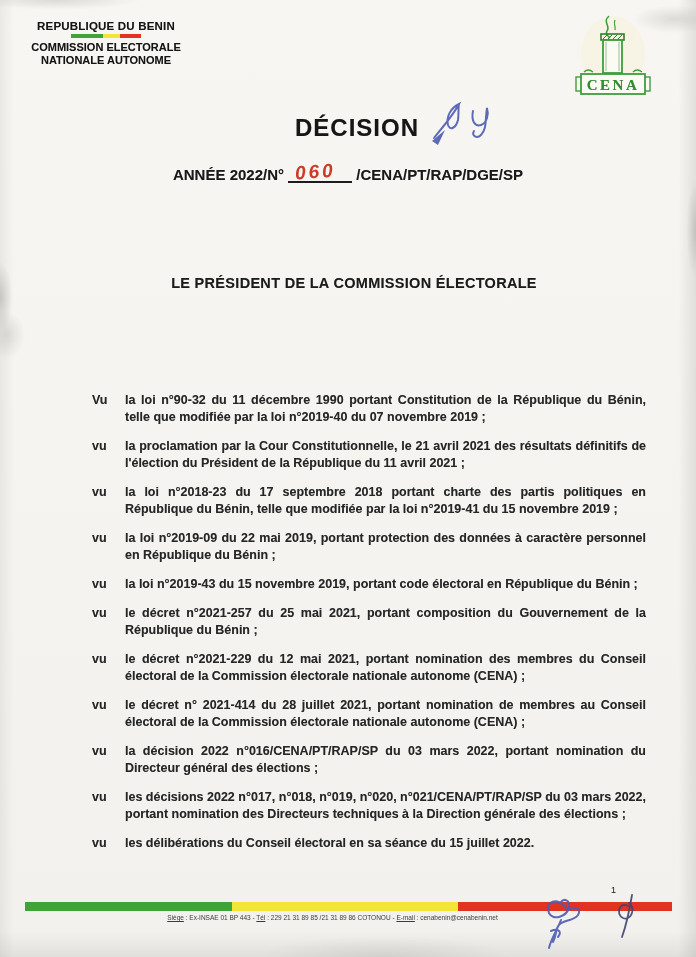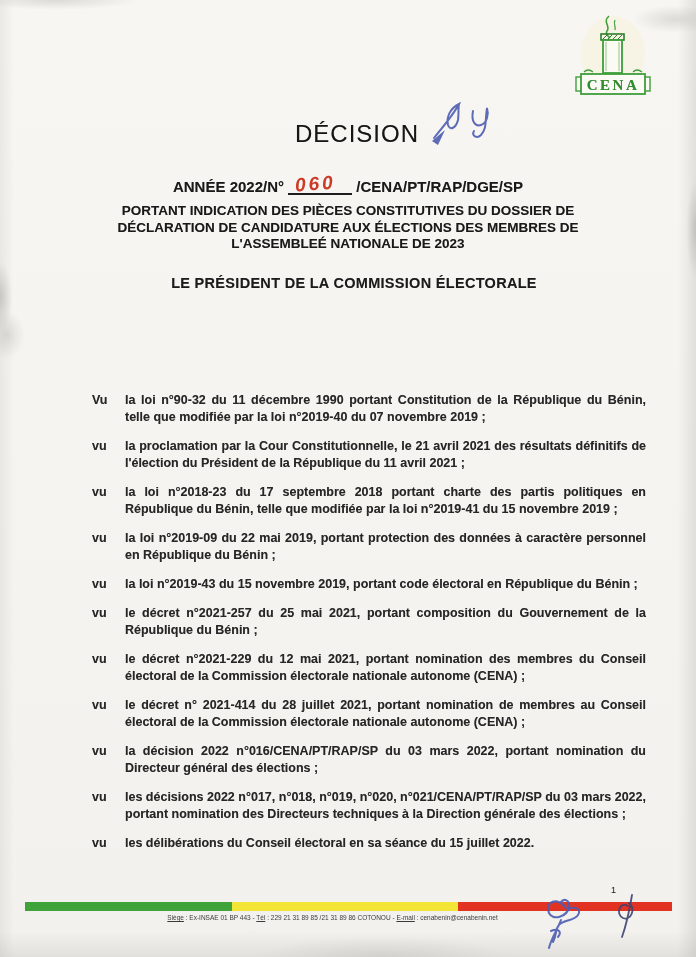--- a/index.html
+++ b/index.html
@@ -26,21 +26,21 @@
   .org-block{position:absolute;left:28px;top:20px;width:156px;text-align:center;}
   .republic{font-size:11.5px;font-weight:bold;letter-spacing:0.2px;color:#141414;}
   .mini-flag{width:70px;height:4px;margin:2px auto 3px auto;display:flex;}
   .mini-flag .g{flex:0 0 45%;}
   .mini-flag .y{flex:0 0 25%;}
   .mini-flag .r{flex:0 0 30%;}
   .org-line{font-size:11px;font-weight:bold;line-height:13px;color:#141414;}
   .logo{position:absolute;left:574px;top:12px;width:80px;height:90px;}
   
   .title-block{position:absolute;left:0;right:0;top:108px;text-align:center;}
-  .doc-title{margin:12px;font-size:24px;font-weight:normal;letter-spacing:1px;color:#161616;position:relative;left:9px;display:inline-block;}
+  .doc-title{margin:6px;font-size:24px;font-weight:bold;letter-spacing:1px;color:#161616;position:relative;left:9px;display:inline-block;}
   .number-line{margin-top:18px;font-size:15px;font-weight:bold;color:#191919;}
   .hw-slot{display:inline-block;width:64px;border-bottom:2px solid #1c1c1c;height:17px;vertical-align:bottom;position:relative;}
   .hw-number{position:absolute;left:7px;bottom:-2px;font-size:19px;font-style:italic;font-weight:bold;letter-spacing:3px;transform:rotate(-4deg);text-shadow:none;}
   .subject{margin-top:8px;font-size:13.5px;font-weight:bold;line-height:16.5px;color:#191919;}
   .hw-top{position:absolute;left:424px;top:98px;width:78px;height:54px;}
   
   .authority{position:absolute;left:12px;right:0;top:270px;text-align:center;font-size:14.5px;font-weight:bold;line-height:27.5px;letter-spacing:0.3px;color:#1b1b1b;}
   
   .visas{position:absolute;left:92px;right:50px;top:392px;}
   .visa{display:flex;margin-bottom:12px;font-size:12.5px;line-height:17px;color:#262626;}
@@ -54,20 +54,30 @@
   .footer-text{position:absolute;left:25px;top:914px;width:647px;text-align:center;font-size:6.5px;color:#3a3a3a;transform:translateX(-16px);text-shadow:none;}
   .footer-text .u{text-decoration:underline;}
   .page-num{position:absolute;left:611px;top:885px;font-size:9px;color:#2c2c2c;}
   .hw-bottom{position:absolute;left:536px;top:886px;width:130px;height:70px;}
 </style>
 </head>
 <body>
 
 <div class="paper">
 
+  <div class="org-block">
+    <div class="republic">REPUBLIQUE DU BENIN</div>
+    <div class="mini-flag">
+      <span class="g" style="background:#3fa33a"></span>
+      <span class="y" style="background:#f2e536"></span>
+      <span class="r" style="background:#e23322"></span>
+    </div>
+    <div class="org-line">COMMISSION ELECTORALE</div>
+    <div class="org-line">NATIONALE AUTONOME</div>
+  </div>
 
   <div class="logo">
     <svg width="80" height="90" viewBox="0 0 80 90">
       <ellipse cx="39" cy="42" rx="32" ry="38" fill="#f6f1d4" opacity="0.45"></ellipse>
 
       <path d="M35,4 C28,10 37,14 33,19 C31,22 34,24 36,26" fill="none" stroke="#3f9e3c" stroke-width="1.6"></path>
       <path d="M41,8 C39,12 42,14 41,18" fill="none" stroke="#3f9e3c" stroke-width="1.2"></path>
 
       <rect x="27" y="22" width="23" height="6" fill="none" stroke="#2f7d2c" stroke-width="1.6"></rect>
       <path d="M29,27 L33,23 M34,27 L38,23 M39,27 L43,23 M44,27 L48,23" stroke="#2f7d2c" stroke-width="1"></path>
@@ -83,25 +93,20 @@
       <text x="39" y="78" text-anchor="middle" font-family="Liberation Serif, serif" font-size="15" font-weight="bold" letter-spacing="2.5" fill="#2f8f2c">CENA</text>
     </svg>
   </div>
 
   <div class="title-block">
     <h1 class="doc-title">DÉCISION</h1>
     <div class="number-line">
       <span>ANNÉE 2022/N°</span>
       <span class="hw-slot"><span class="hw-number" style="color:#cc3a28">060</span></span>
       <span>/CENA/PT/RAP/DGE/SP</span>
-    </div>
-    <div class="subject">
-      <div>PORTANT INDICATION DES PIÈCES CONSTITUTIVES DU DOSSIER DE</div>
-      <div>DÉCLARATION DE CANDIDATURE AUX ÉLECTIONS DES MEMBRES DE</div>
-      <div>L'ASSEMBLEÉ NATIONALE DE 2023</div>
     </div>
   </div>
 
   <div class="hw-top">
     <svg width="78" height="54" viewBox="0 0 78 54">
       <path d="M10,40 C18,30 30,16 35,6 C27,10 22,18 24,27 C26,33 32,30 34,22 C35,15 34,9 35,6" fill="none" stroke="#4d5cb0" stroke-width="2" stroke-linecap="round" opacity="0.9"></path>
       <path d="M8,43 L21,32 L14,47 Z" fill="#4d5cb0" opacity="0.9"></path>
       <path d="M49,13 C47,23 51,29 57,27 C63,25 65,16 63,10 C61,22 63,31 57,37 C53,41 47,38 50,33" fill="none" stroke="#4d5cb0" stroke-width="2" stroke-linecap="round" opacity="0.9"></path>
     </svg>
   </div>

